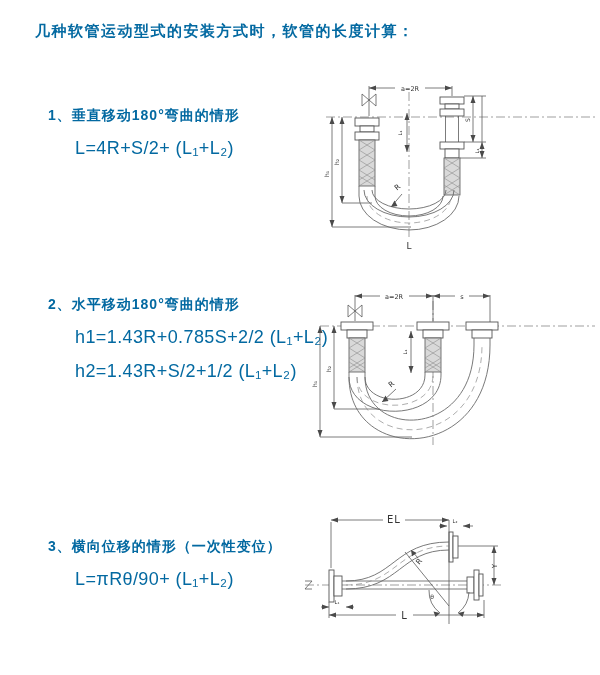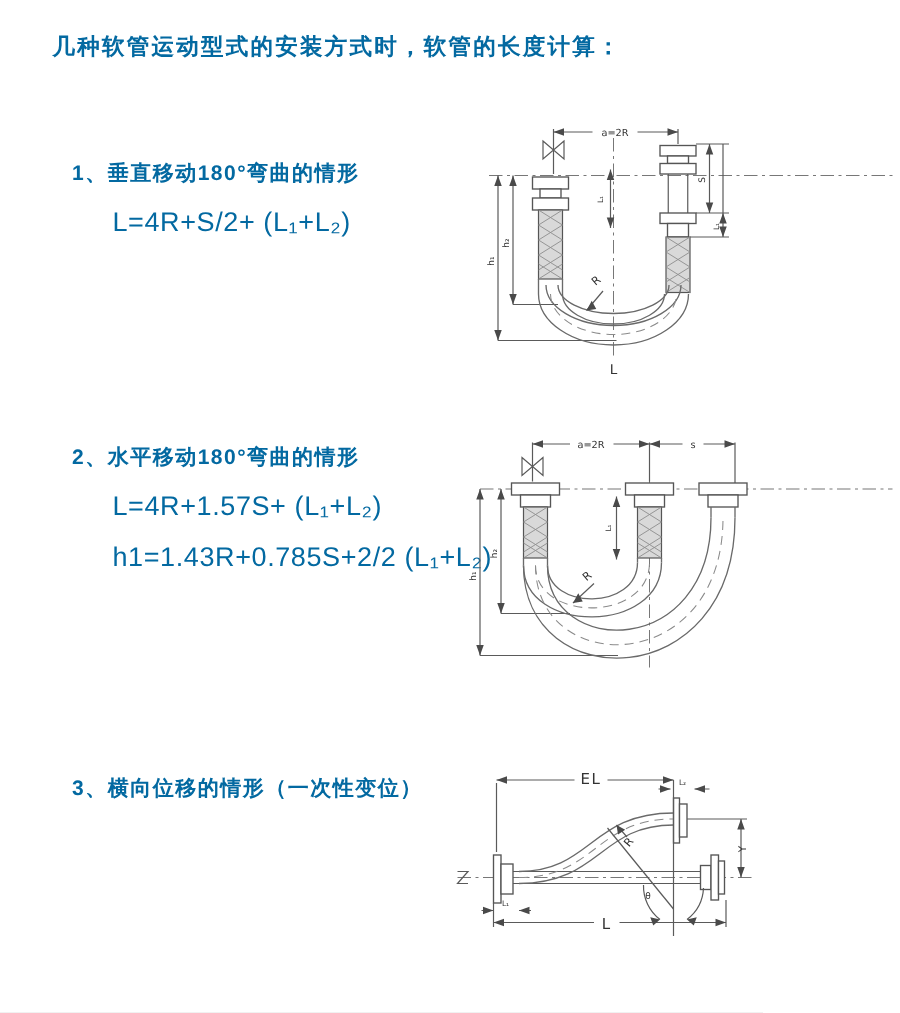--- a/index.html
+++ b/index.html
@@ -100,22 +100,22 @@
     <text font-size="5" text-anchor="middle" transform="rotate(-90 167 73)" x="167" y="73">L₁</text>
     <text font-size="5" text-anchor="middle" transform="rotate(-90 90 55)" x="90" y="55">L₁</text>
     <text font-size="6" text-anchor="middle" transform="rotate(-90 17 96)" x="17" y="96">h₁</text>
     <text font-size="6" text-anchor="middle" transform="rotate(-90 27 84)" x="27" y="84">h₂</text>
     <text font-size="7.5" text-anchor="middle" transform="rotate(-40 87 111)" x="87" y="111">R</text>
     <text x="97" y="171" font-size="9" text-anchor="middle">L</text>
   </svg>
 
   <div class="section" style="top:296px;">
     <div class="sec-heading">2、水平移动180°弯曲的情形</div>
-    <div class="formula">L=4R+1.57S+ (L₁+L₂)</div>
     <div class="formula">h1=1.43R+0.785S+2/2 (L₁+L₂)</div>
+    <div class="formula">h2=1.43R+S/2+1/2 (L₁+L₂)</div>
   </div>
 
   <svg class="diagram" style="left:312px; top:289px;" width="288" height="170" viewBox="0 0 288 170">
     <g>
       <path class="cl" d="M8,37 H283"></path>
       <path class="cl" d="M121,12 V156"></path>
     </g>
     <g>
       <path class="dl" d="M43,7 H68 M97,7 H121 M121,7 H143 M157,7 H178 M43,6 V32 M121,6 V32 M178,6 V48"></path>
       <path class="dl" d="M8,37 V148 M8,148 H100 M22,37 V120 M22,120 H68"></path>
@@ -161,22 +161,23 @@
          M99,42 l-2.5,7 h5 z M99,84 l-2.5,-7 h5 z
          M70,113 l6.5,-1 l-3,-5.5 z"></path>
     <text x="82" y="9.5" font-size="6.5" text-anchor="middle">a=2R</text>
     <text x="150" y="9.5" font-size="6.5" text-anchor="middle">s</text>
     <text font-size="6" text-anchor="middle" transform="rotate(-90 5 95)" x="5" y="95">h₁</text>
     <text font-size="6" text-anchor="middle" transform="rotate(-90 19 80)" x="19" y="80">h₂</text>
     <text font-size="5" text-anchor="middle" transform="rotate(-90 95 63)" x="95" y="63">L₁</text>
     <text font-size="7.5" text-anchor="middle" transform="rotate(-40 81 97)" x="81" y="97">R</text>
   </svg>
 
-  <div class="section" style="top:517px;">
+  <div class="section" style="top:538px;">
     <div class="sec-heading">3、横向位移的情形（一次性变位）</div>
+    <div class="formula">L=πRθ/90+ (L₁+L₂)</div>
   </div>
 
   <svg class="diagram" style="left:301px; top:506px;" width="298" height="140" viewBox="0 0 298 140">
     <path class="cl" d="M4,79 H200"></path>
     <path class="dl" d="M4,75 h7 l-7,8 h7"></path>
     <g>
       <rect class="fl" x="28" y="64" width="5" height="32"></rect>
       <rect class="fl" x="33" y="70" width="8" height="20"></rect>
     </g>
     <path class="dl" d="M41,75 H166 M41,83 H166"></path>

